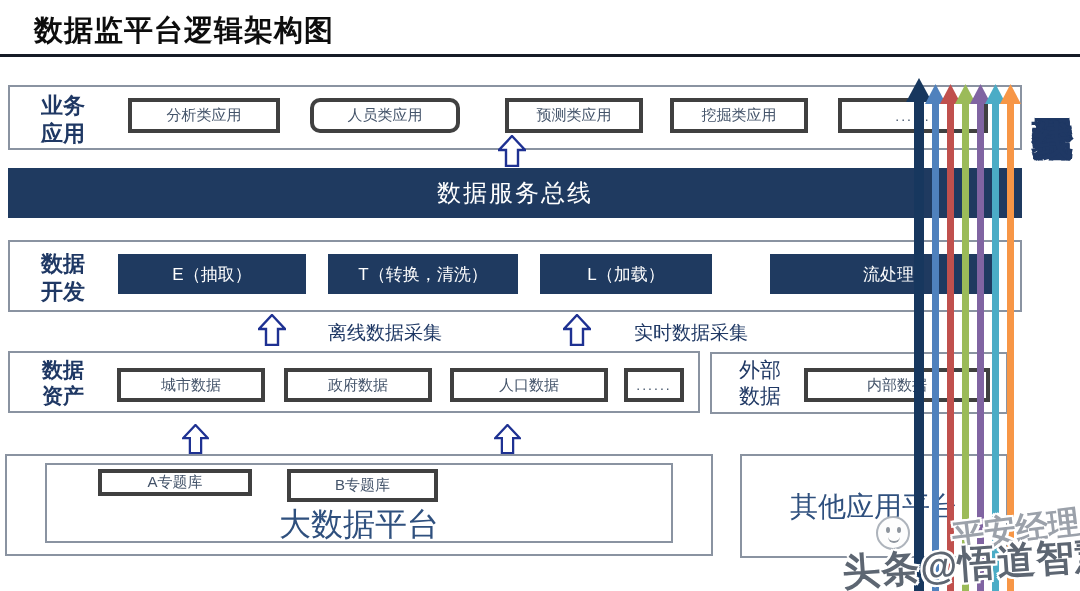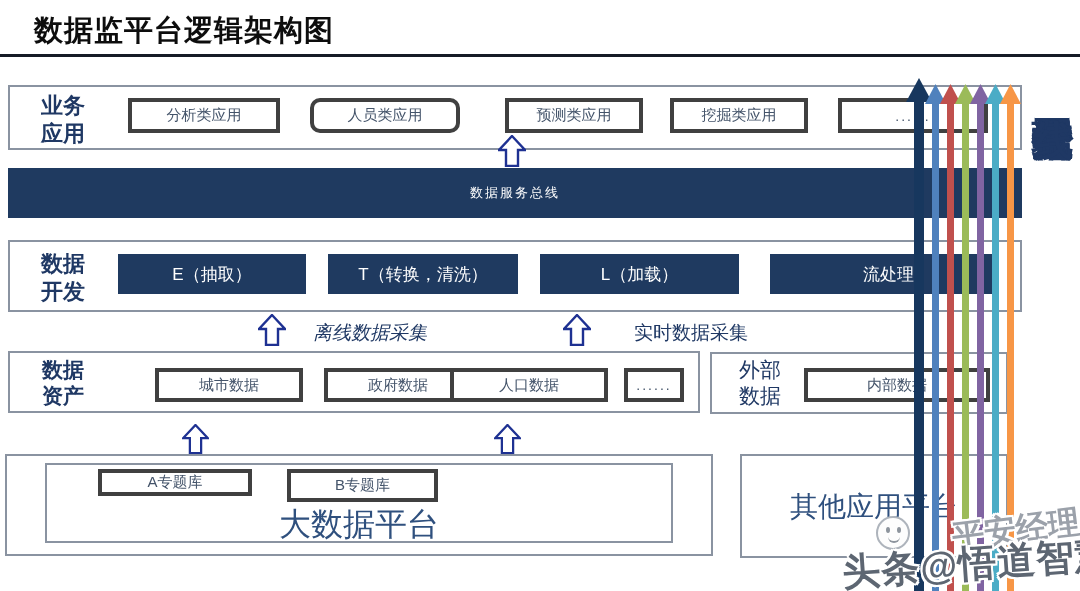--- a/index.html
+++ b/index.html
@@ -10,21 +10,21 @@
   #page-title{left:34px;top:11px;font-size:29px;font-weight:bold;color:#0d0d0d;letter-spacing:1px;}
   #title-divider{left:0;top:54px;width:1080px;height:3px;background:#151b26;}
   
   .row-frame{border:2px solid #8a93a1;background:#fff;}
   .row-label{color:#1F3864;font-weight:bold;font-size:22px;line-height:1.25;text-align:center;}
   
   .lightbox{border:4px solid #404040;background:#fff;color:#44546A;font-size:15px;
             display:flex;align-items:center;justify-content:center;white-space:nowrap;}
   
   .navybox{background:#1F3A60;color:#fff;font-size:17px;display:flex;align-items:center;justify-content:center;white-space:nowrap;}
-  #service-bus{left:8px;top:168px;width:1014px;height:50px;font-size:13px;letter-spacing:2px;}
+  #service-bus{left:8px;top:168px;width:1014px;height:50px;font-size:24px;letter-spacing:2px;}
   .dots{letter-spacing:2px;font-size:14px;}
   
   .up-arrow{width:28px;height:32px;z-index:3;}
   
   .collect-label{color:#1F3864;font-size:19px;white-space:nowrap;}
   
   .platform-title{color:#2F507E;white-space:nowrap;font-family:Liberation Serif, serif;}
   
   #monitor-arrows{left:0;top:0;width:1080px;height:591px;z-index:5;pointer-events:none;}
   #monitor-arrows svg{position:absolute;}
@@ -71,43 +71,43 @@
 
   <div class="abs navybox" id="service-bus">数据服务总线</div>
 
   <div class="abs row-frame" style="left:8px;top:240px;width:1014px;height:72px;"></div>
   <div class="abs row-label" style="left:24px;top:250px;width:78px;">
     <div>数据</div>
     <div>开发</div>
   </div>
   <div class="abs navybox" style="left:118px;top:254px;width:188px;height:40px;">E（抽取）</div>
   <div class="abs navybox" style="left:328px;top:254px;width:190px;height:40px;">T（转换，清洗）</div>
-  <div class="abs navybox" style="left:540px;top:254px;width:199px;height:40px;">L（加载）</div>
+  <div class="abs navybox" style="left:540px;top:254px;width:172px;height:40px;">L（加载）</div>
   <div class="abs navybox" style="left:770px;top:254px;width:222px;height:40px;padding-left:15px;">流处理</div>
 
   <div class="abs up-arrow" style="left:258px;top:314px;">
     <svg width="28" height="32" viewBox="0 0 28 32">
         <path d="M14 1 L27 15 L20 15 L20 31 L8 31 L8 15 L1 15 Z" fill="#ffffff" stroke="#1e3192" stroke-width="2.4"></path>
       </svg>
   </div>
-  <div class="abs collect-label" style="left:313px;top:320px;font-style:italic;">离线数据采集</div>
+  <div class="abs collect-label" style="left:328px;top:320px;">离线数据采集</div>
   <div class="abs up-arrow" style="left:563px;top:314px;">
     <svg width="28" height="32" viewBox="0 0 28 32">
         <path d="M14 1 L27 15 L20 15 L20 31 L8 31 L8 15 L1 15 Z" fill="#ffffff" stroke="#1e3192" stroke-width="2.4"></path>
       </svg>
   </div>
   <div class="abs collect-label" style="left:634px;top:320px;">实时数据采集</div>
 
   <div class="abs row-frame" style="left:8px;top:351px;width:692px;height:62px;"></div>
   <div class="abs row-label" style="left:24px;top:357px;width:78px;font-size:21px;">
     <div>数据</div>
     <div>资产</div>
   </div>
-  <div class="abs lightbox" style="left:117px;top:368px;width:148px;height:34px;margin-left:38px;">城市数据</div>
-  <div class="abs lightbox" style="left:284px;top:368px;width:148px;height:34px;margin-left:40px;">政府数据</div>
+  <div class="abs lightbox" style="left:117px;top:368px;width:148px;height:34px;">城市数据</div>
+  <div class="abs lightbox" style="left:284px;top:368px;width:148px;height:34px;">政府数据</div>
   <div class="abs lightbox" style="left:450px;top:368px;width:158px;height:34px;">人口数据</div>
   <div class="abs lightbox dots" style="left:624px;top:368px;width:60px;height:34px;">......</div>
 
   <div class="abs row-frame" style="left:710px;top:352px;width:298px;height:62px;"></div>
   <div class="abs row-label" style="left:728px;top:357px;width:64px;font-size:21px;font-weight:normal;">
     <div>外部</div>
     <div>数据</div>
   </div>
   <div class="abs lightbox" style="left:804px;top:368px;width:186px;height:34px;">内部数据</div>
 

